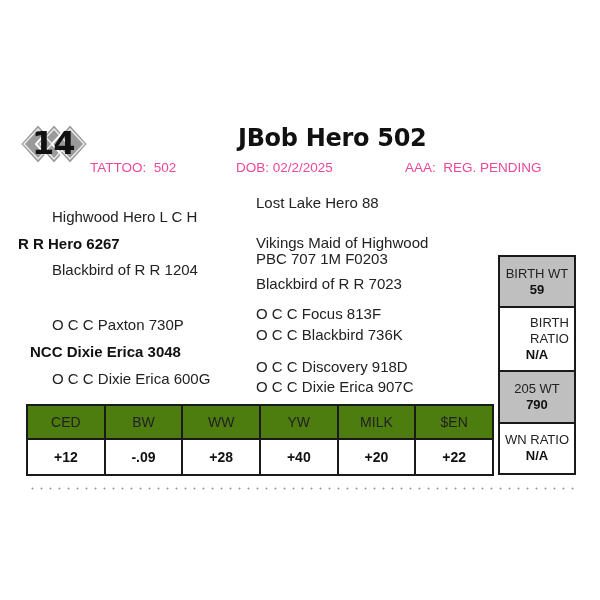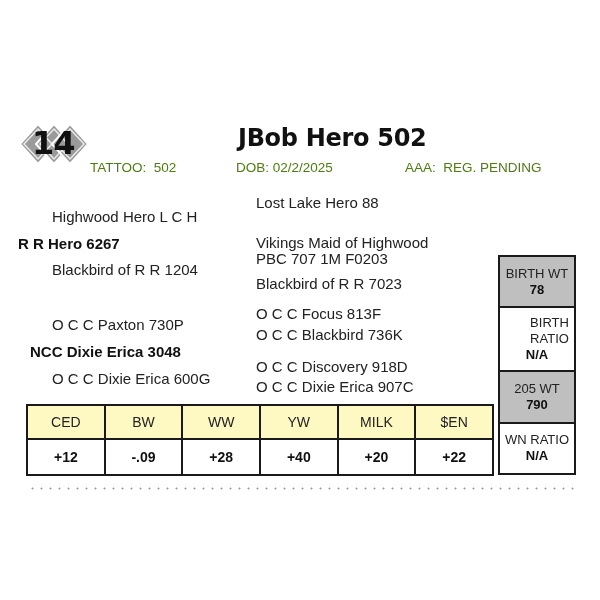--- a/index.html
+++ b/index.html
@@ -11,41 +11,41 @@
   .lot-badge { left: 20px; top: 122px; width: 72px; height: 44px; }
   .lot-badge svg { position: absolute; left: 0; top: 0; }
   .lot-number {
     position: absolute; left: 12px; top: 2px; font-size: 32px; font-weight: bold;
     color: #111; letter-spacing: -1px; font-family: "DejaVu Sans", sans-serif;
   }
   .title {
     left: 238px; top: 124px; font-size: 24px; font-weight: bold; color: #111;
     font-family: "DejaVu Sans", sans-serif; letter-spacing: -0.3px;
   }
-  .meta { top: 160px; font-size: 13.5px; color: #4d7c0f; white-space: pre; }
+  .meta { top: 160px; font-size: 13.5px; color: #ec4899; white-space: pre; }
   .ped { font-size: 15px; color: #222; white-space: nowrap; }
   .ped.bold { font-weight: bold; font-size: 15px; color: #111; }
   .side-box {
     left: 498px; top: 255px; width: 78px; height: 220px;
     border: 2px solid #1a1a1a; box-sizing: border-box; display: flex; flex-direction: column;
   }
   .side-cell {
     flex: 1; display: flex; flex-direction: column; align-items: center; justify-content: center;
     text-align: center; font-size: 13px; line-height: 16px; color: #222; border-bottom: 2px solid #1a1a1a;
   }
   .side-cell:last-child { border-bottom: none; }
   .side-cell.gray { background: #bfbfbf; }
   .side-cell .val { font-weight: bold; color: #111; }
   .epd-table {
     left: 26px; top: 404px; width: 468px; border-collapse: collapse; table-layout: fixed;
   }
   .epd-table td, .epd-table th {
     border: 2px solid #1a1a1a; text-align: center; font-size: 14px; height: 30px; padding: 0;
   }
-  .epd-table th { background: #fef9c3; font-weight: normal; color: #222; height: 32px; }
+  .epd-table th { background: #4d7c0f; font-weight: normal; color: #222; height: 32px; }
   .epd-table td { font-weight: bold; color: #111; height: 34px; }
   .clipped-note {
     left: 28px; top: 484px; width: 550px; height: 8px; overflow: hidden;
   }
   .clipped-note .dots {
     height: 3px; margin-top: 3px;
     background-image: radial-gradient(circle, #555 0.8px, transparent 1.2px);
     background-size: 9px 3px; opacity: 0.6;
   }
 </style>
@@ -87,21 +87,21 @@
 <div class="abs ped" style="left:52px; top:370px;">O C C Dixie Erica 600G</div>
 
 <div class="abs ped" style="left:256px; top:305px;">O C C Focus 813F</div>
 <div class="abs ped" style="left:256px; top:326px;">O C C Blackbird 736K</div>
 <div class="abs ped" style="left:256px; top:358px;">O C C Discovery 918D</div>
 <div class="abs ped" style="left:256px; top:378px;">O C C Dixie Erica 907C</div>
 
 <div class="abs side-box">
   <div class="side-cell gray">
     <span>BIRTH WT</span>
-    <span class="val">78</span>
+    <span class="val">59</span>
   </div>
   <div class="side-cell" style="flex:1.25;">
     <span style="width:50px;margin-left:25px;">BIRTH RATIO</span>
     <span class="val">N/A</span>
   </div>
   <div class="side-cell gray">
     <span>205 WT</span>
     <span class="val">790</span>
   </div>
   <div class="side-cell">

